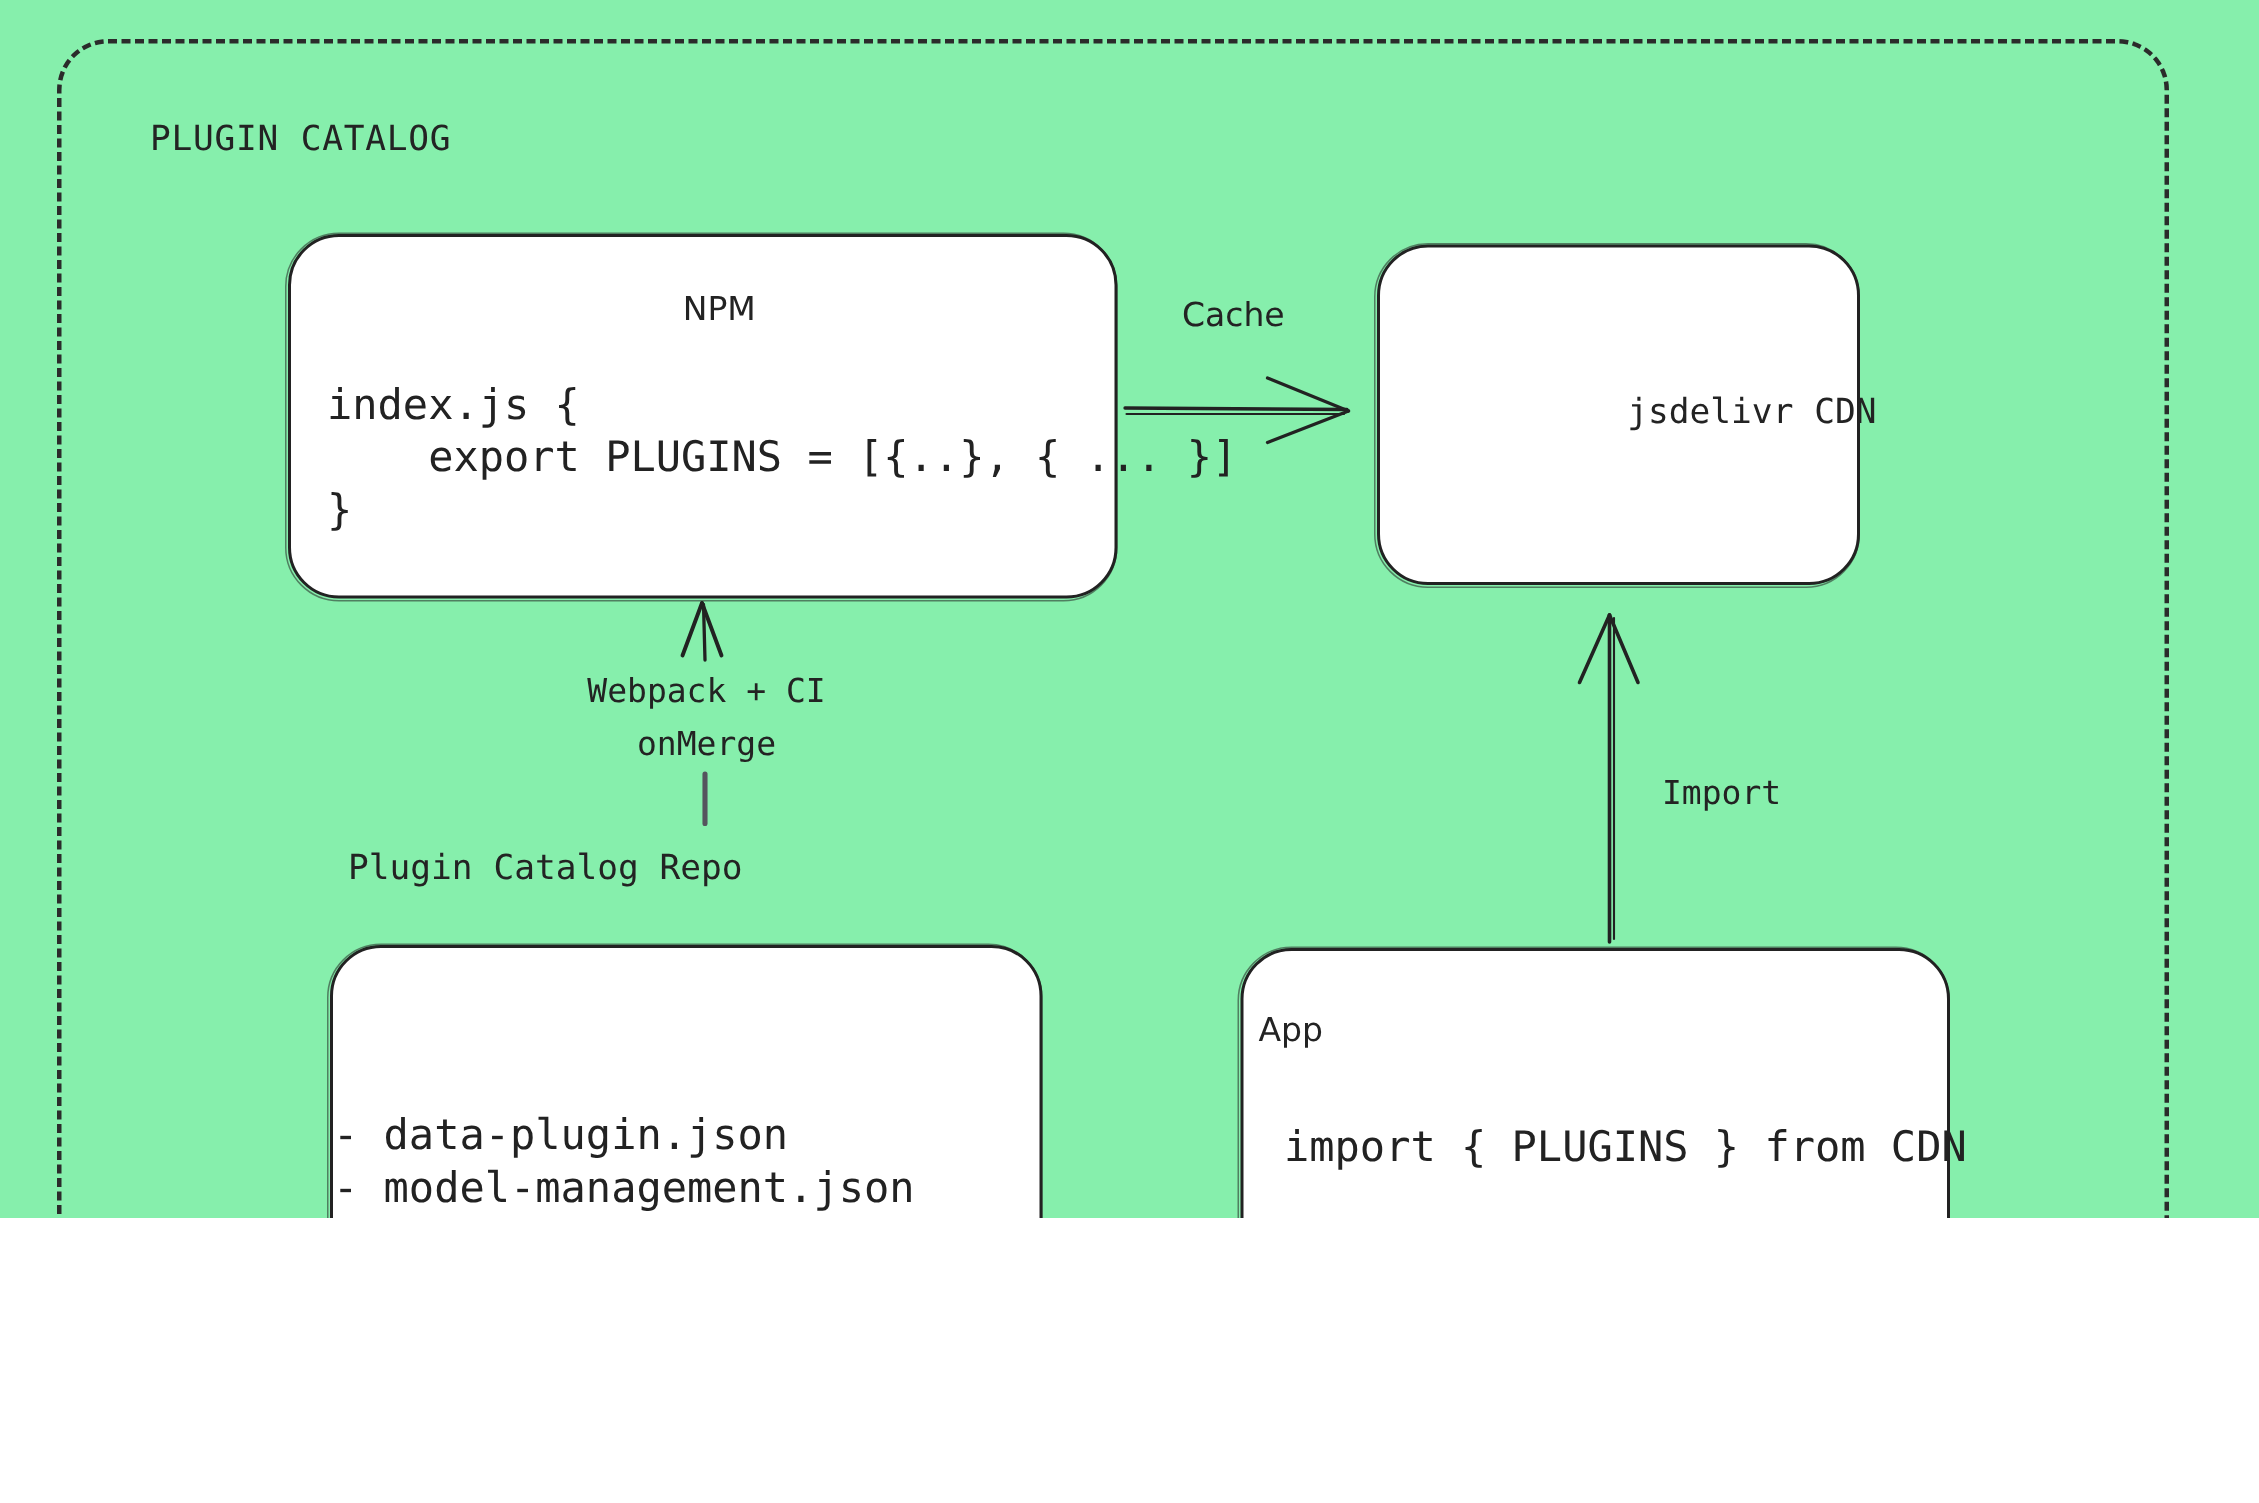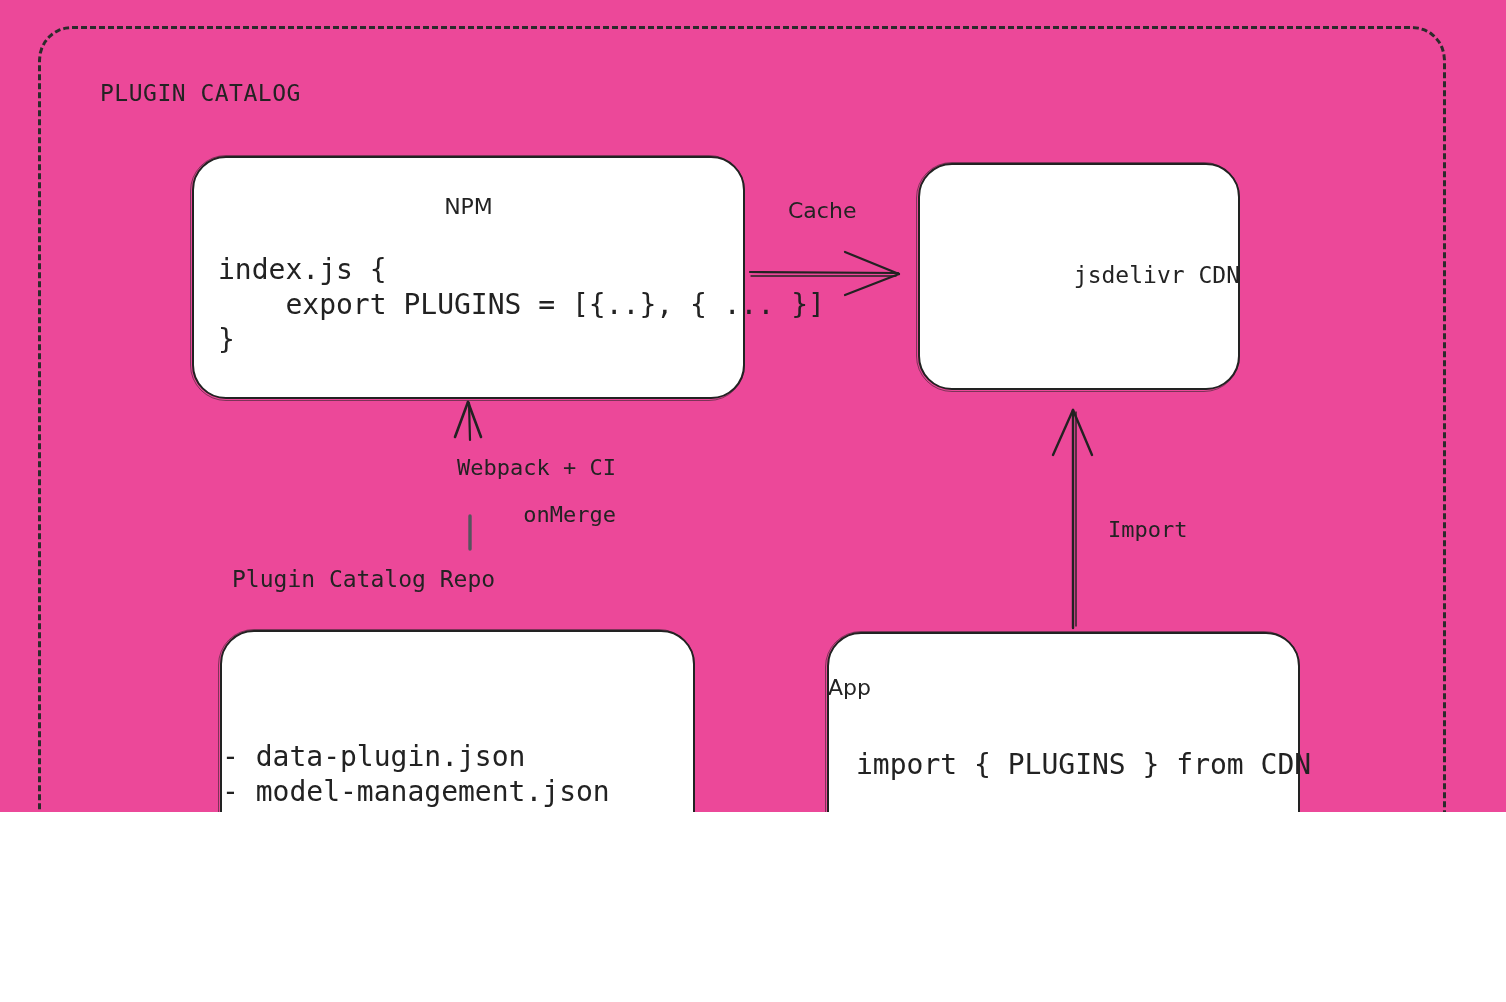--- a/index.html
+++ b/index.html
@@ -4,21 +4,21 @@
 <style>
   html, body {
     margin: 0;
     padding: 0;
     background: #ffffff;
   }
   #canvas {
     position: relative;
     width: 1506px;
     height: 812px;
-    background: #ec4899;
+    background: #86efac;
     overflow: hidden;
     font-family: "DejaVu Sans Mono", "Liberation Mono", monospace;
     color: #222222;
   }
 
   
   .outer-frame {
     position: absolute;
     left: 38px;
     top: 26px;
@@ -59,20 +59,21 @@
     border-radius: 36px;
     pointer-events: none;
   }
 
   .node-title {
     position: absolute;
     font-family: "DejaVu Sans", "Liberation Sans", sans-serif;
     font-size: 22px;
     color: #232323;
     white-space: pre;
+    padding-left: 11px;
   }
   .node-code {
     position: absolute;
     font-family: "DejaVu Sans Mono", "Liberation Mono", monospace;
     font-size: 28px;
     line-height: 35px;
     color: #222222;
     white-space: pre;
   }
 
@@ -100,21 +101,21 @@
     font-family: "DejaVu Sans", "Liberation Sans", sans-serif;
     font-size: 22px;
     color: #232323;
     white-space: pre;
   }
   .edge-label.mono {
     font-family: "DejaVu Sans Mono", "Liberation Mono", monospace;
   }
   #cache-label   { left: 788px; top: 198px; }
   #import-label  { left: 1108px; top: 517px; }
-  #webpack-label { left: 326px; top: 444px; width: 290px; text-align: right; line-height: 47px; }
+  #webpack-label { left: 326px; top: 444px; width: 290px; text-align: center; line-height: 35px; }
   #repo-label    { left: 232px; top: 566px; width: 450px; 
                    font-family: "DejaVu Sans Mono", "Liberation Mono", monospace;
                    font-size: 23px; }
 
   
   #arrows {
     position: absolute;
     left: 0; top: 0;
     width: 1506px;
     height: 1002px;

